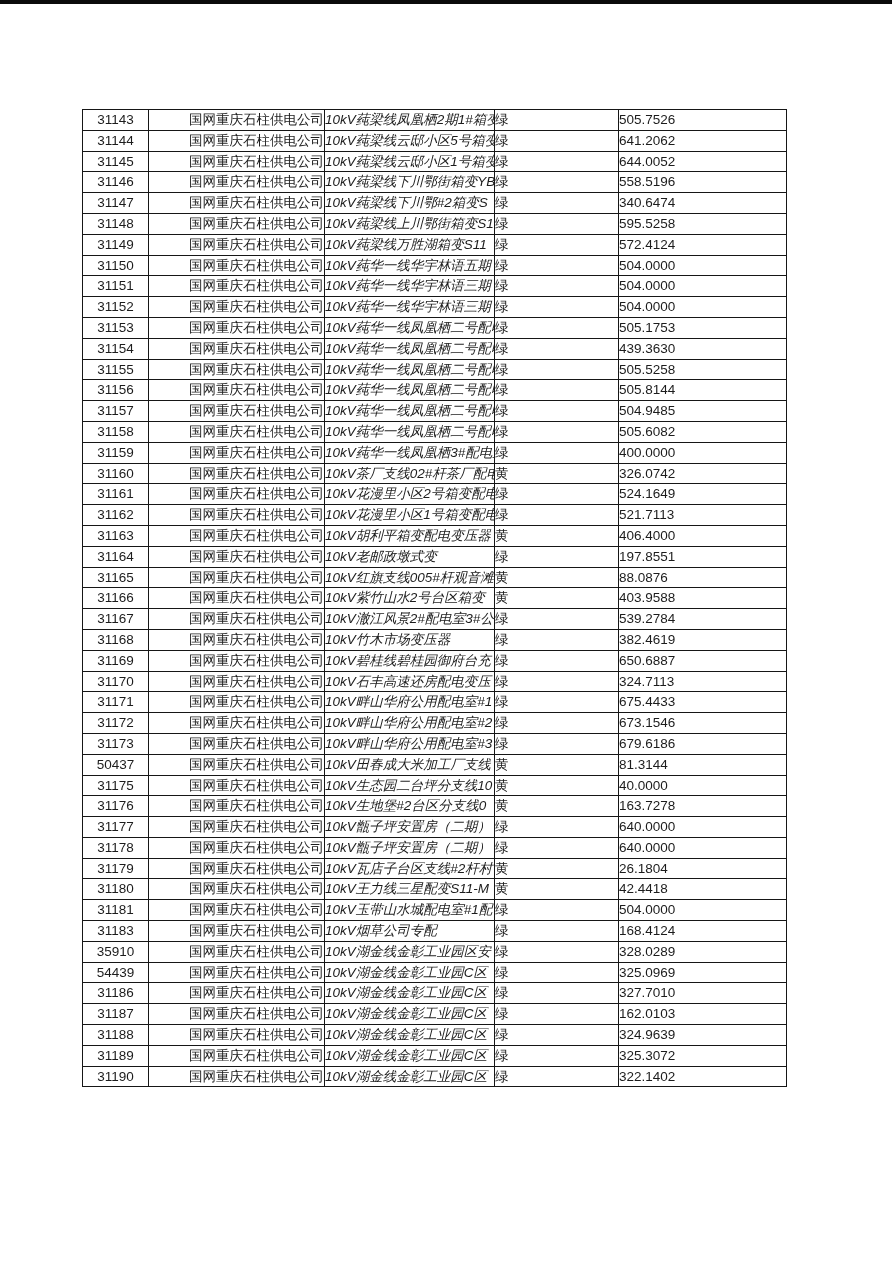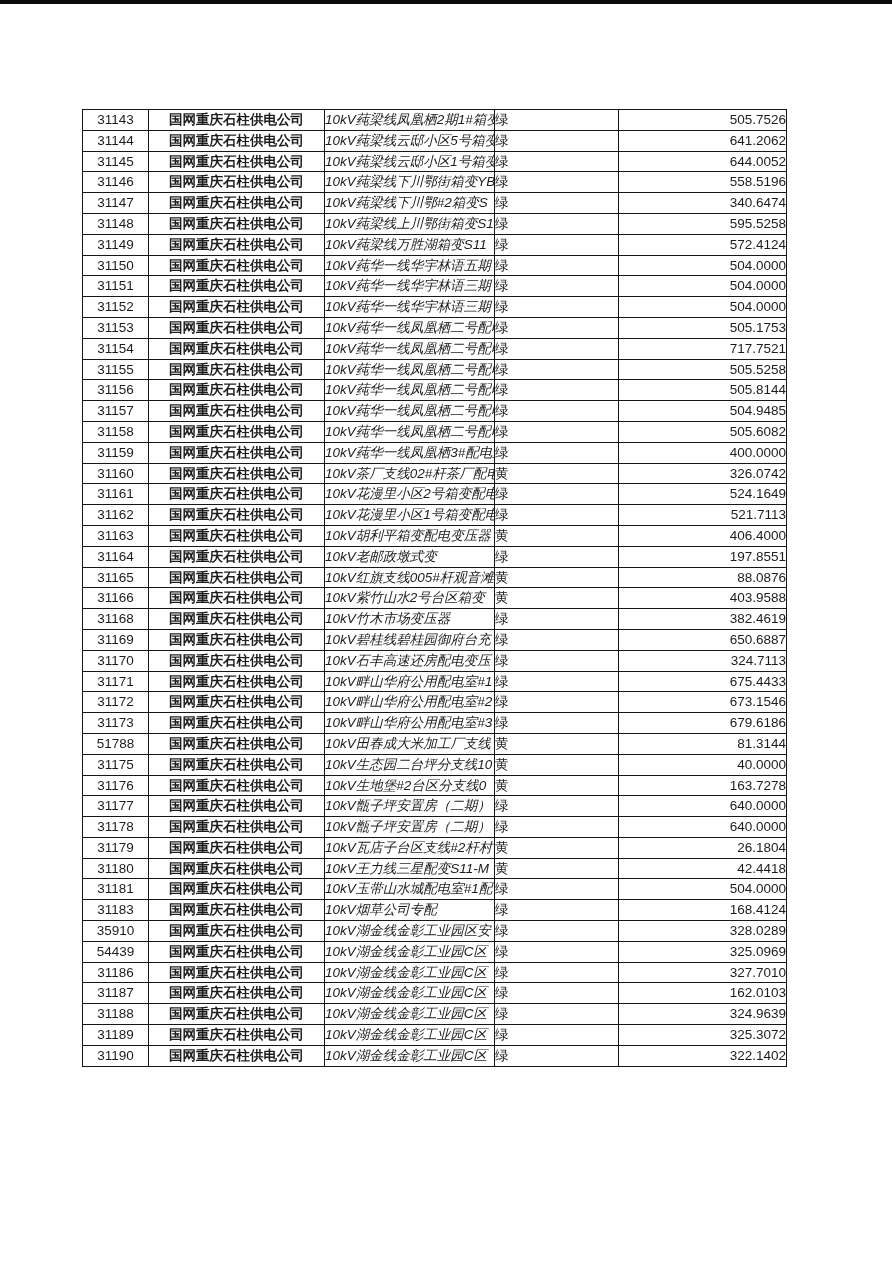--- a/index.html
+++ b/index.html
@@ -37,24 +37,24 @@
     height: 19.8px;
     font-size: 13.5px;
     line-height: 19.8px;
     color: #1c1c1c;
     vertical-align: middle;
     overflow: hidden;
     white-space: nowrap;
     padding: 0;
   }
   td.c-id      { text-align: center; }
-  td.c-company { text-align: center; padding-left: 3px; font-weight: bold; }
+  td.c-company { text-align: right; padding-left: 3px; }
   td.c-desc    { text-align: left; padding-left: 2px; font-style: italic; }
   td.c-status  { text-align: left; padding-left: 2px; }
-  td.c-value   { text-align: right; padding-right: 32px; }
+  td.c-value   { text-align: left; padding-right: 32px; }
 </style>
 </head>
 <body>
 
 <div class="top-bar"></div>
 
 <div class="sheet">
   <table class="grid">
     <colgroup>
       <col style="width:66px">
@@ -139,21 +139,21 @@
     <td class="c-company">国网重庆石柱供电公司</td>
     <td class="c-desc">10kV莼华一线凤凰栖二号配电</td>
     <td class="c-status">绿</td>
     <td class="c-value">505.1753</td>
   </tr>
         <tr>
     <td class="c-id">31154</td>
     <td class="c-company">国网重庆石柱供电公司</td>
     <td class="c-desc">10kV莼华一线凤凰栖二号配电</td>
     <td class="c-status">绿</td>
-    <td class="c-value">717.7521</td>
+    <td class="c-value">439.3630</td>
   </tr>
         <tr>
     <td class="c-id">31155</td>
     <td class="c-company">国网重庆石柱供电公司</td>
     <td class="c-desc">10kV莼华一线凤凰栖二号配电</td>
     <td class="c-status">绿</td>
     <td class="c-value">505.5258</td>
   </tr>
         <tr>
     <td class="c-id">31156</td>
@@ -226,20 +226,27 @@
     <td class="c-value">88.0876</td>
   </tr>
         <tr>
     <td class="c-id">31166</td>
     <td class="c-company">国网重庆石柱供电公司</td>
     <td class="c-desc">10kV紫竹山水2号台区箱变</td>
     <td class="c-status">黄</td>
     <td class="c-value">403.9588</td>
   </tr>
         <tr>
+    <td class="c-id">31167</td>
+    <td class="c-company">国网重庆石柱供电公司</td>
+    <td class="c-desc">10kV澈江风景2#配电室3#公</td>
+    <td class="c-status">绿</td>
+    <td class="c-value">539.2784</td>
+  </tr>
+        <tr>
     <td class="c-id">31168</td>
     <td class="c-company">国网重庆石柱供电公司</td>
     <td class="c-desc">10kV竹木市场变压器</td>
     <td class="c-status">绿</td>
     <td class="c-value">382.4619</td>
   </tr>
         <tr>
     <td class="c-id">31169</td>
     <td class="c-company">国网重庆石柱供电公司</td>
     <td class="c-desc">10kV碧桂线碧桂园御府台充</td>
@@ -268,21 +275,21 @@
     <td class="c-value">673.1546</td>
   </tr>
         <tr>
     <td class="c-id">31173</td>
     <td class="c-company">国网重庆石柱供电公司</td>
     <td class="c-desc">10kV畔山华府公用配电室#3</td>
     <td class="c-status">绿</td>
     <td class="c-value">679.6186</td>
   </tr>
         <tr>
-    <td class="c-id">51788</td>
+    <td class="c-id">50437</td>
     <td class="c-company">国网重庆石柱供电公司</td>
     <td class="c-desc">10kV田春成大米加工厂支线</td>
     <td class="c-status">黄</td>
     <td class="c-value">81.3144</td>
   </tr>
         <tr>
     <td class="c-id">31175</td>
     <td class="c-company">国网重庆石柱供电公司</td>
     <td class="c-desc">10kV生态园二台坪分支线10</td>
     <td class="c-status">黄</td>

